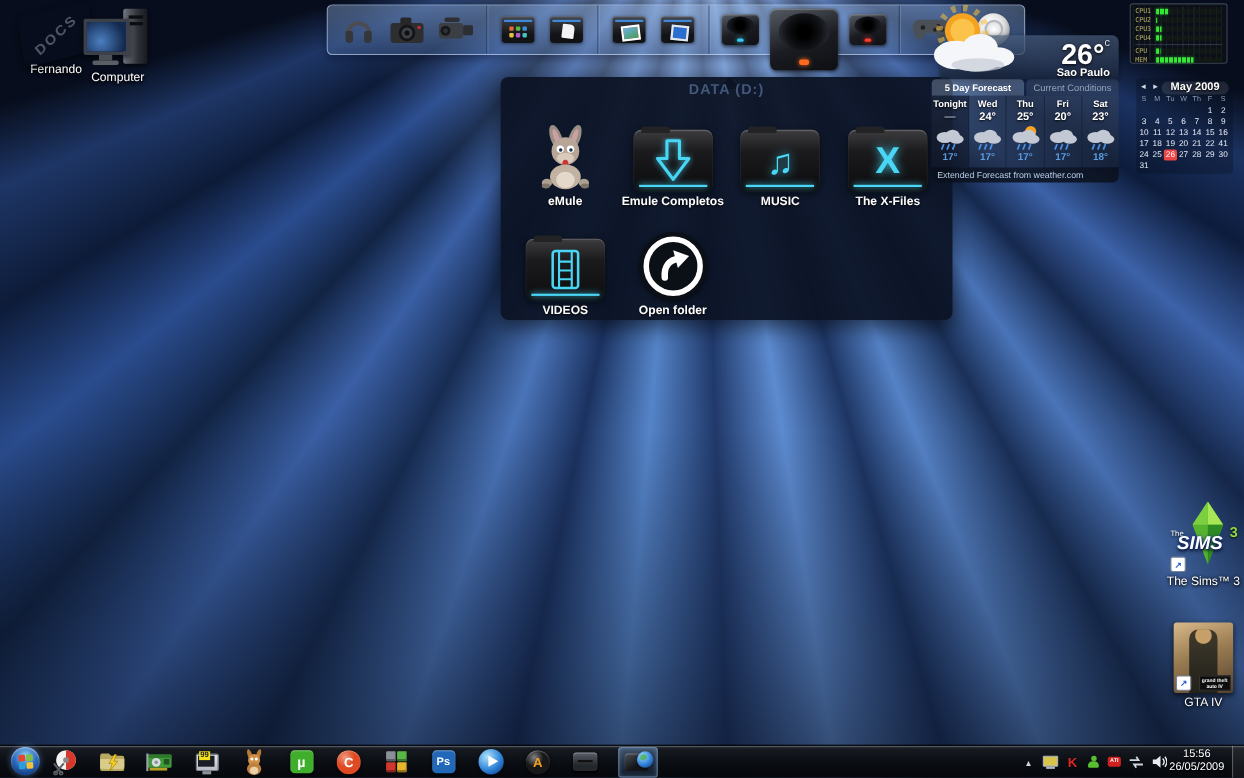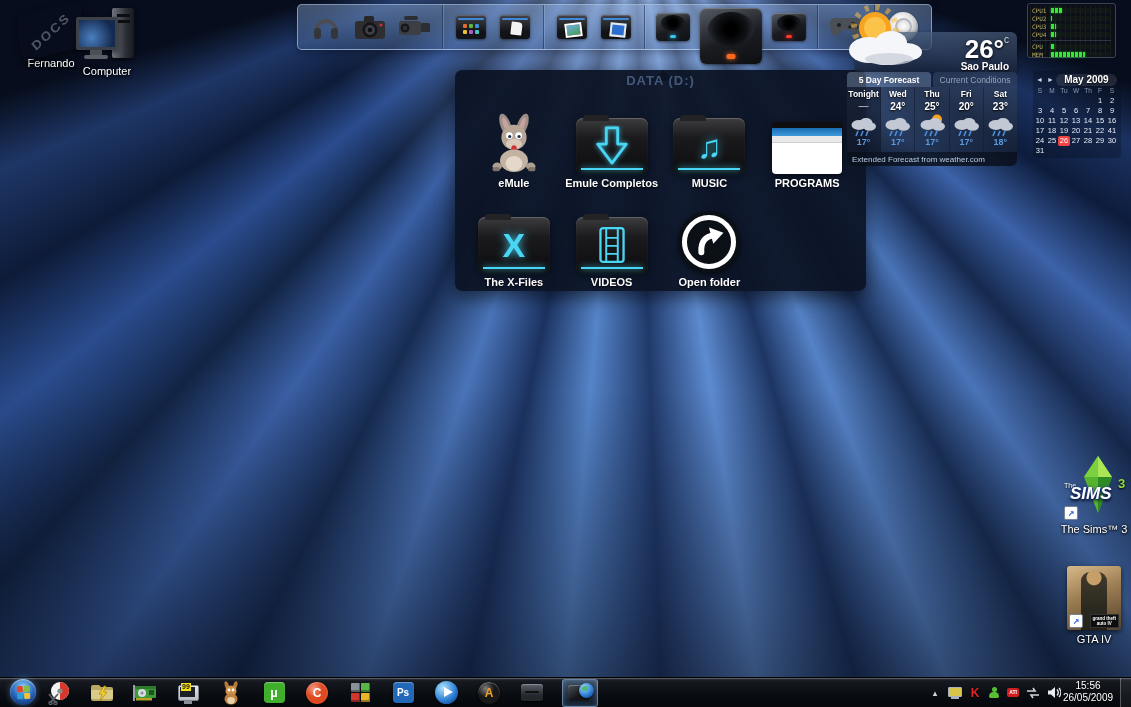--- a/index.html
+++ b/index.html
@@ -360,31 +360,20 @@
             <div class="sfolder">
               <div class="tab"></div>
               <span class="glyph" style="font-size:33px">♫</span>
               <div class="stripe"></div>
             </div>
           </div>
           <div class="stack-label">MUSIC</div>
         </div>
         <div class="stack-cell">
           <div class="ic">
-            <div class="win">
-              <div class="b1"></div>
-              <div class="b2"></div>
-              <div class="b3"></div>
-              <div class="bd"></div>
-            </div>
-          </div>
-          <div class="stack-label">PROGRAMS</div>
-        </div>
-        <div class="stack-cell">
-          <div class="ic">
             <div class="sfolder">
               <div class="tab"></div>
               <span class="glyph" style="font-size:34px">X</span>
               <div class="stripe"></div>
             </div>
           </div>
           <div class="stack-label">The X-Files</div>
         </div>
         <div class="stack-cell">
           <div class="ic">

